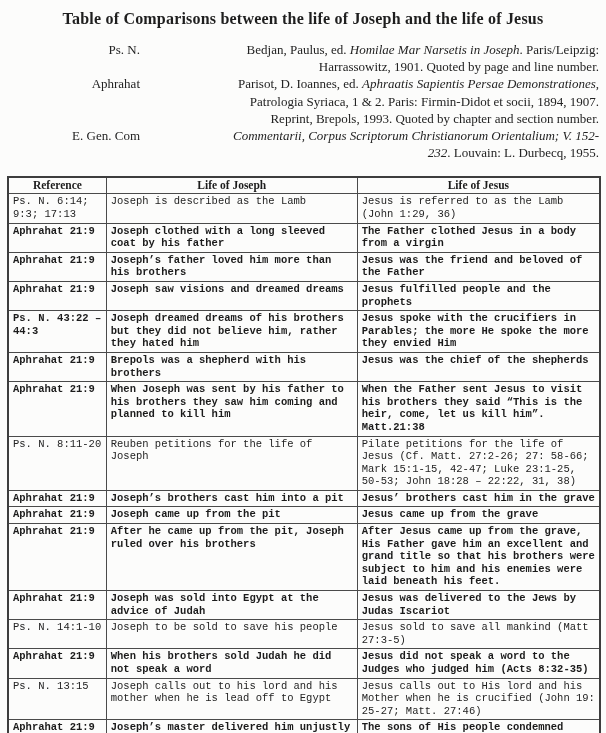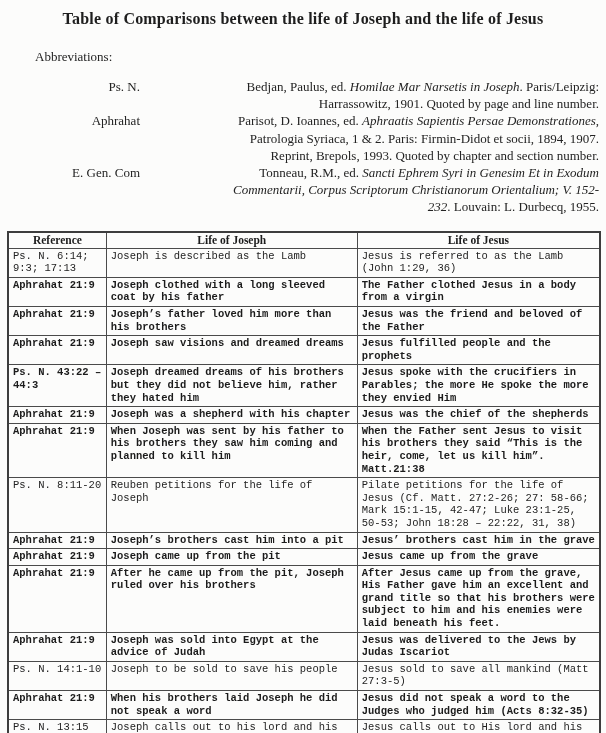--- a/index.html
+++ b/index.html
@@ -49,41 +49,39 @@
   col.c-jesus{width:41%;}
 </style>
 </head>
 <body>
 
 <div class="page">
 
   <h1 class="title">Table of Comparisons between the life of Joseph and the life of Jesus</h1>
 
   <div>
-    <div class="abbrev-heading">Abbreviations:</div>
     <div class="abbrev-list" id="abbrev-list">
         <div class="abbrev-entry">
           <div class="abbrev-term">Ps. N.</div>
           <div class="abbrev-def">
             <div class="abbrev-line"><span>Bedjan, Paulus, ed. </span><i>Homilae Mar Narsetis in Joseph</i><span>. Paris/Leipzig:</span></div>
             <div class="abbrev-line"><span>Harrassowitz, 1901.  Quoted by page and line number.</span></div>
           </div>
         </div>
         <div class="abbrev-entry">
           <div class="abbrev-term">Aphrahat</div>
           <div class="abbrev-def">
             <div class="abbrev-line"><span>Parisot, D. Ioannes, ed. </span><i>Aphraatis Sapientis Persae Demonstrationes</i><span>,</span></div>
             <div class="abbrev-line"><span>Patrologia Syriaca, 1 &amp; 2. Paris: Firmin-Didot et socii, 1894, 1907.</span></div>
             <div class="abbrev-line"><span>Reprint, Brepols, 1993. Quoted by chapter and section number.</span></div>
           </div>
         </div>
         <div class="abbrev-entry">
           <div class="abbrev-term">E. Gen. Com</div>
           <div class="abbrev-def">
-            <div class="abbrev-line"><span>Tonneau, R.M., ed. </span><i>Sancti Ephrem Syri in Genesim Et in Exodum</i></div>
             <div class="abbrev-line"><i>Commentarii, Corpus Scriptorum Christianorum Orientalium; V. 152-</i></div>
             <div class="abbrev-line"><i>232</i><span>. Louvain: L. Durbecq, 1955.</span></div>
           </div>
         </div>
       </div>
   </div>
 
   <table class="cmp">
     <colgroup>
       <col class="c-ref">
@@ -118,21 +116,21 @@
           <td>Joseph saw visions and dreamed dreams</td>
           <td>Jesus fulfilled people and the prophets</td>
         </tr>
         <tr class="bold">
           <td>Ps. N. 43:22 – 44:3</td>
           <td>Joseph dreamed dreams of his brothers but they did not believe him, rather they hated him</td>
           <td>Jesus spoke with the crucifiers in Parables; the more He spoke the more they envied Him</td>
         </tr>
         <tr class="bold">
           <td>Aphrahat 21:9</td>
-          <td>Joseph was a shepherd with his chapter</td>
+          <td>Brepols was a shepherd with his brothers</td>
           <td>Jesus was the chief of the shepherds</td>
         </tr>
         <tr class="bold">
           <td>Aphrahat 21:9</td>
           <td>When Joseph was sent by his father to his brothers they saw him coming and planned to kill him</td>
           <td>When the Father sent Jesus to visit his brothers they said “This is the heir, come, let us kill him”. Matt.21:38</td>
         </tr>
         <tr>
           <td>Ps. N. 8:11-20</td>
           <td>Reuben petitions for the life of Joseph</td>
@@ -158,21 +156,21 @@
           <td>Joseph was sold into Egypt at the advice of Judah</td>
           <td>Jesus was delivered to the Jews by Judas Iscariot</td>
         </tr>
         <tr>
           <td>Ps. N. 14:1-10</td>
           <td>Joseph to be sold to save his people</td>
           <td>Jesus sold to save all mankind (Matt 27:3-5)</td>
         </tr>
         <tr class="bold">
           <td>Aphrahat 21:9</td>
-          <td>When his brothers laid Joseph he did not speak a word</td>
+          <td>When his brothers sold Judah he did not speak a word</td>
           <td>Jesus did not speak a word to the Judges who judged him (Acts 8:32-35)</td>
         </tr>
         <tr>
           <td>Ps. N. 13:15</td>
           <td>Joseph calls out to his lord and his mother when he is lead off to Egypt</td>
           <td>Jesus calls out to His lord and his Mother when he is crucified (John 19: 25-27; Matt. 27:46)</td>
         </tr>
         <tr class="bold">
           <td>Aphrahat 21:9</td>
           <td>Joseph’s master delivered him unjustly to prison</td>

